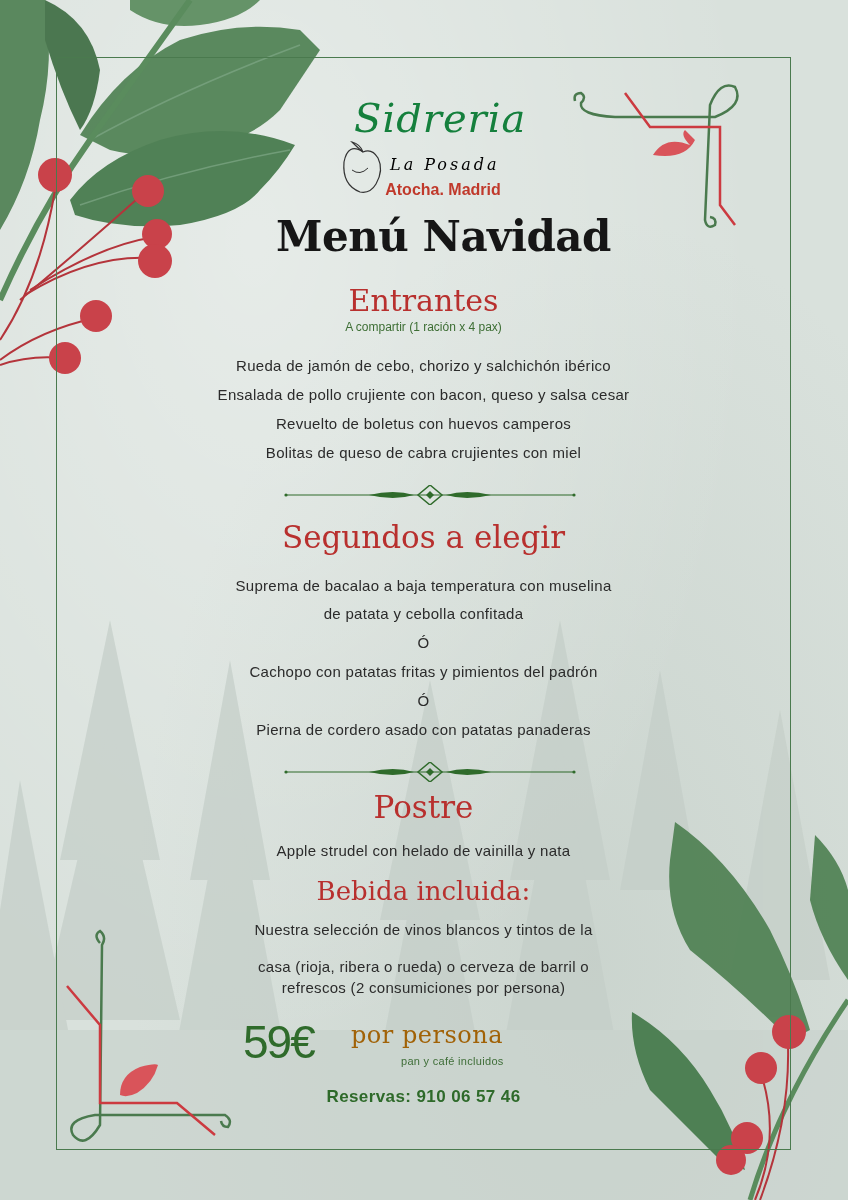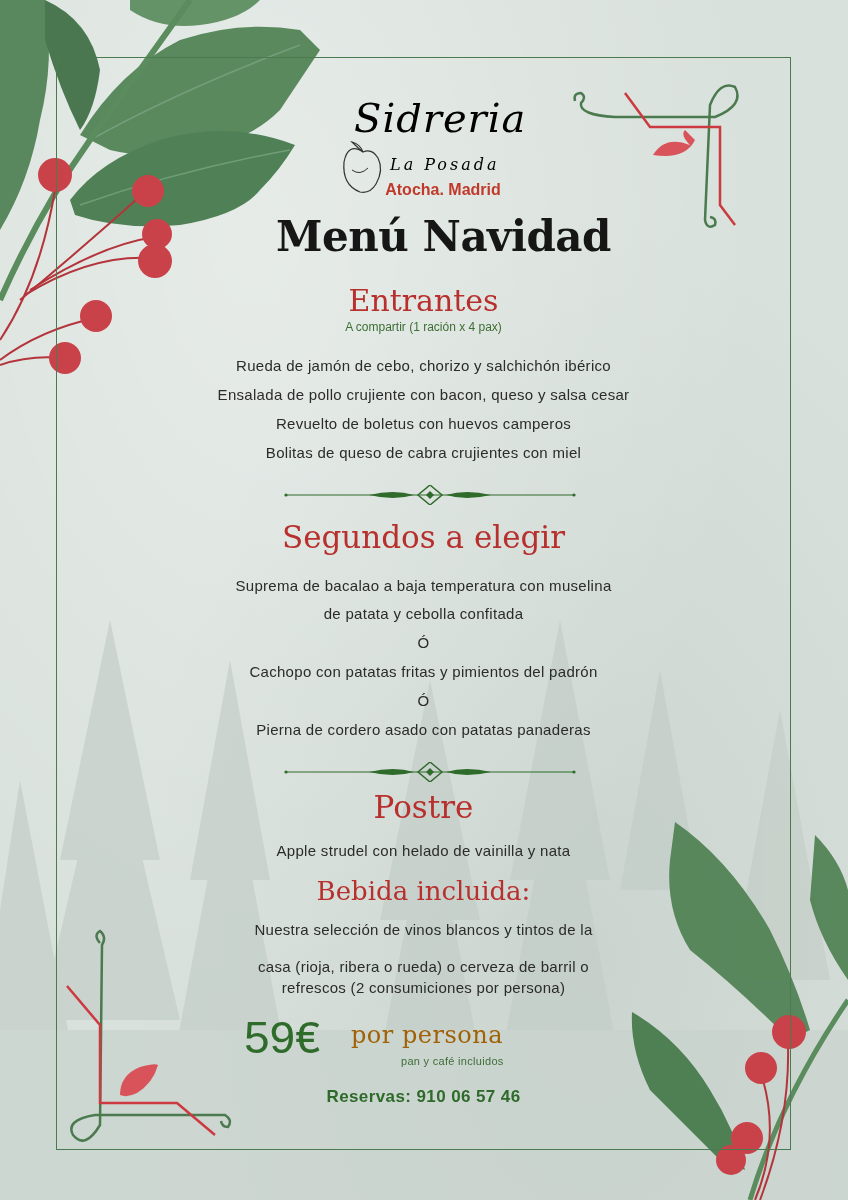--- a/index.html
+++ b/index.html
@@ -23,21 +23,21 @@
   }
   .content {
     position: absolute; left: 56px; top: 0; width: 735px;
     text-align: center;
   }
   .logo {
     position: absolute; left: 340px; top: 95px; width: 180px; height: 110px;
   }
   .logo-script {
     position: absolute; left: 14px; top: 0; font-family: "DejaVu Serif", serif;
-    font-style: italic; font-size: 40px; color: #000000; letter-spacing: 1px;
+    font-style: italic; font-size: 40px; color: #15803d; letter-spacing: 1px;
   }
   .logo-sub {
     position: absolute; left: 50px; top: 60px; font-family: "DejaVu Serif", serif;
     font-style: italic; font-size: 16px; color: #000000; letter-spacing: 3px;
   }
   .logo-loc {
     position: absolute; left: 0; right: 0; top: 86px; text-align: center;
     font-family: "Liberation Sans", sans-serif; font-weight: bold;
     font-size: 16px; color: #c0392b; padding-left: 26px;
   }
@@ -58,21 +58,21 @@
   }
   .item {
     position: absolute; left: 0; right: 0; font-size: 15px; color: #2b2b2b;
     font-family: "Liberation Sans", sans-serif; letter-spacing: 0.3px;
   }
   .divider { position: absolute; left: 228px; width: 292px; height: 20px; }
   .price-row {
     position: absolute; left: 243px; top: 1015px; height: 60px; width: 300px;
   }
   .price {
-    position: absolute; left: 0; top: 0; font-family: Liberation Mono, monospace;
+    position: absolute; left: 0; top: 0; font-family: Liberation Sans, sans-serif;
     font-size: 46px; color: #2f6b2b; letter-spacing: -2px;
   }
   .per {
     position: absolute; left: 108px; top: 6px; font-family: "DejaVu Serif", serif;
     font-size: 24px; color: #a16207; letter-spacing: 0.5px;
   }
   .incl {
     position: absolute; left: 158px; top: 40px; font-size: 11px; color: #3f6e38;
     font-family: "Liberation Sans", sans-serif; letter-spacing: 0.3px;
   }

